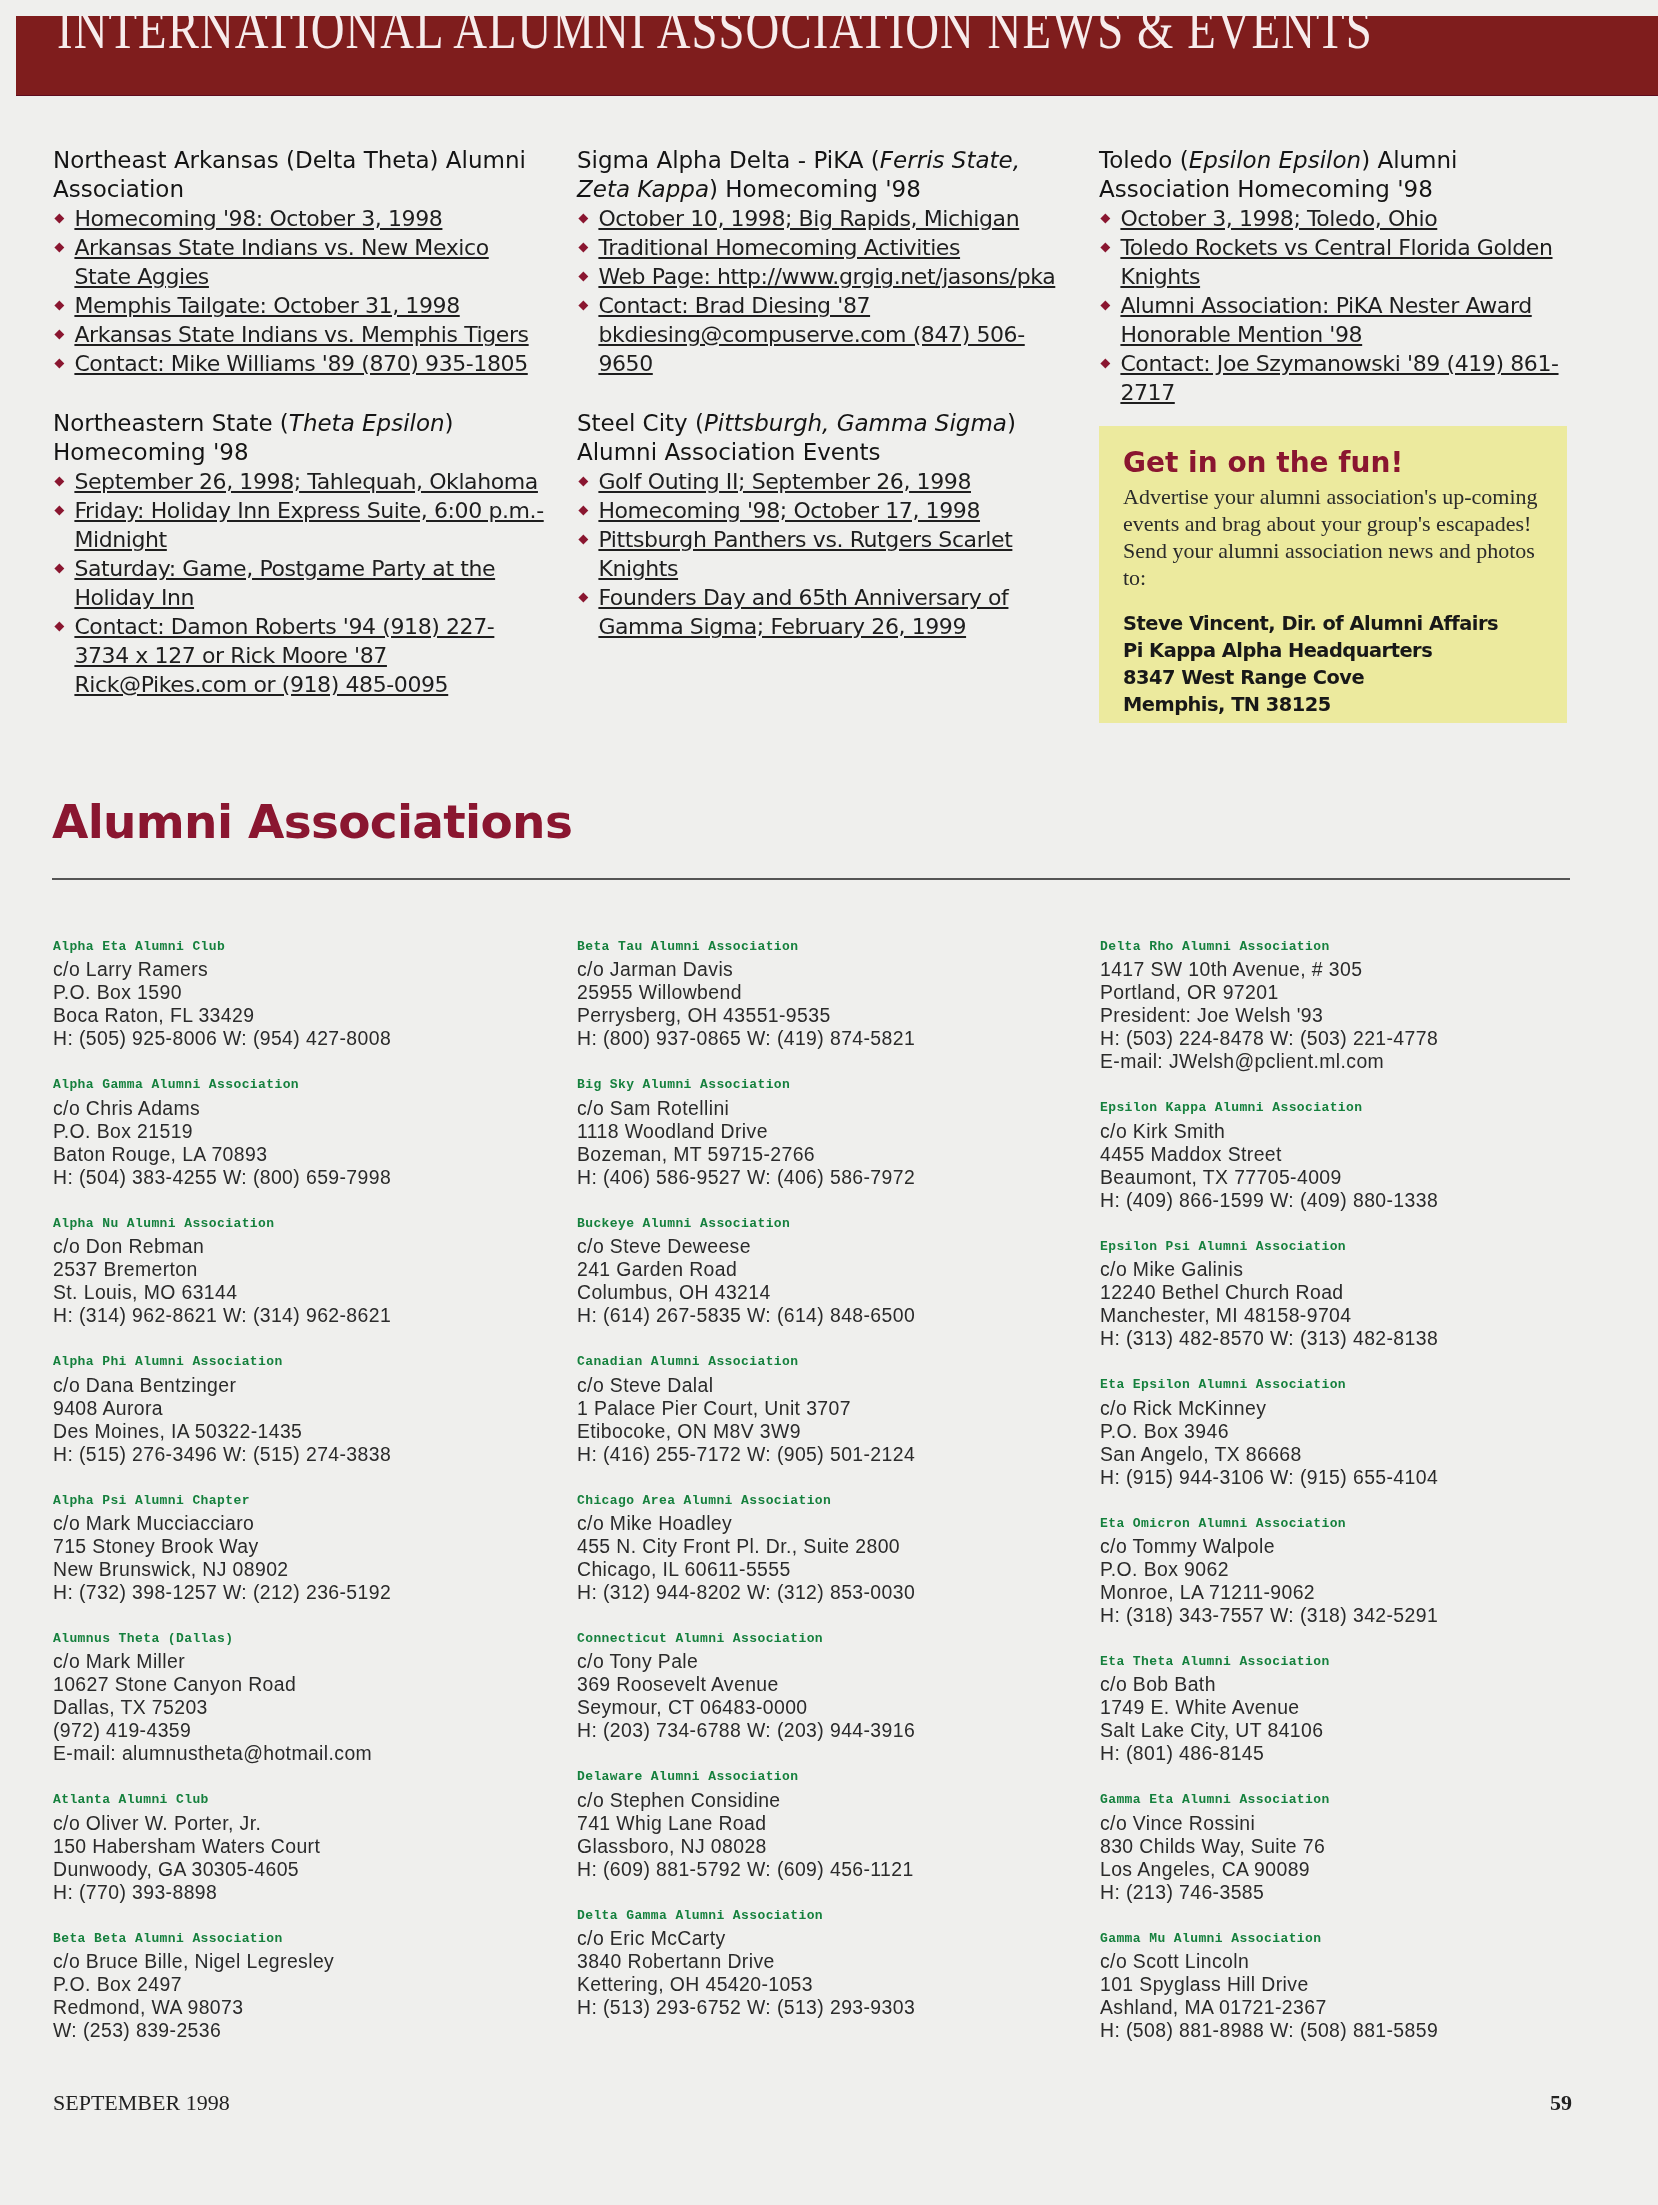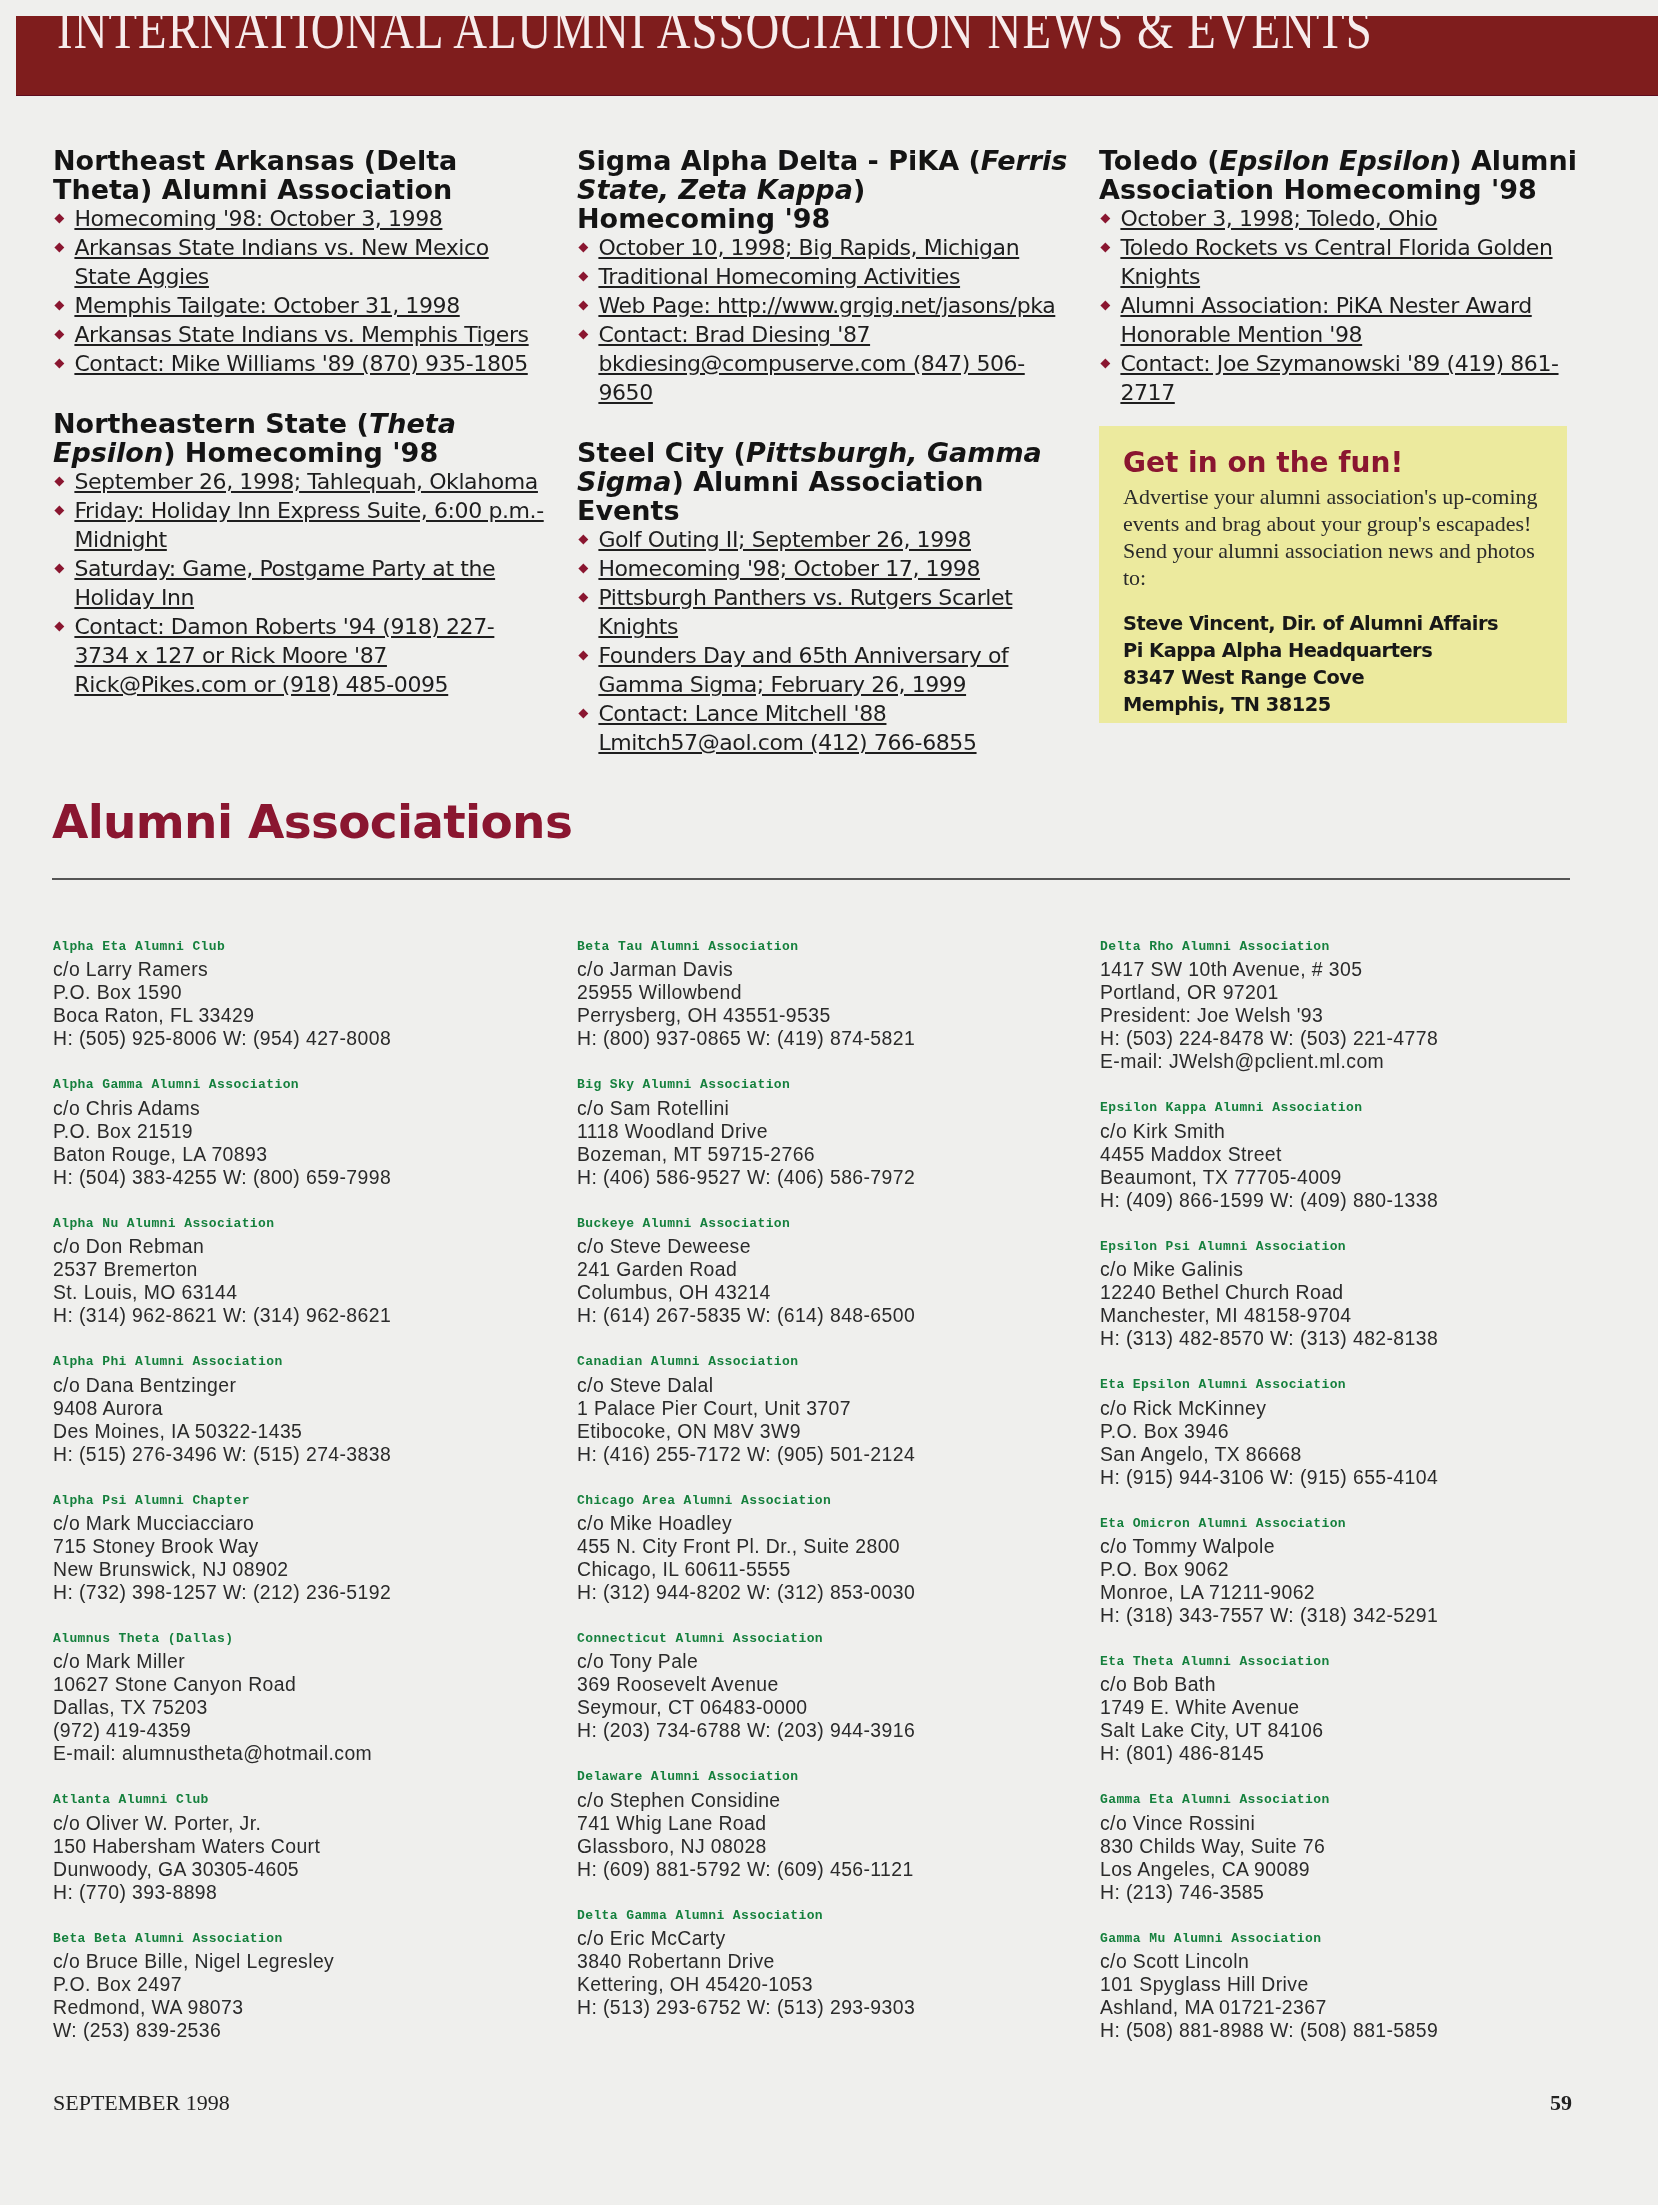--- a/index.html
+++ b/index.html
@@ -17,22 +17,22 @@
   }
   .band-title {
     position: absolute; left: 41px; top: -20px;
     font-family: "Liberation Serif", serif;
     font-size: 57px; letter-spacing: 1.3px; color: #f7ecec;
     white-space: nowrap; transform: scaleX(0.82); transform-origin: left top;
   }
   .col { position: absolute; }
   .event { margin-bottom: 31px; }
   .event-title {
-    font-family: "DejaVu Sans", sans-serif; font-weight: bold;
-    font-size: 27px; line-height: 29px; color: #141414;
+    font-family: "DejaVu Sans", sans-serif; font-weight: normal;
+    font-size: 23px; line-height: 29px; color: #141414;
   }
   .event-title i { font-style: italic; }
   .event-list { list-style: none; margin: 0; padding: 0; }
   .event-list li {
     font-family: "DejaVu Sans", sans-serif;
     font-size: 22px; line-height: 29px; color: #1e1e1e;
     padding-left: 21.4px; position: relative; letter-spacing: -0.4px; text-decoration: underline;
   }
   .bullet {
     position: absolute; left: 2.7px; top: 10.7px; width: 6.7px; height: 6.7px;
@@ -121,21 +121,20 @@
         <li><span class="bullet"></span><span>Contact:  Brad Diesing '87 bkdiesing@compuserve.com (847) 506-9650</span></li>
       </ul>
     </div>
     <div class="event">
       <div class="event-title"><span>Steel City (</span><i>Pittsburgh, Gamma Sigma</i><span>) Alumni Association Events</span></div>
       <ul class="event-list">
         <li><span class="bullet"></span><span>Golf Outing II; September 26, 1998</span></li>
         <li><span class="bullet"></span><span>Homecoming '98; October 17, 1998</span></li>
         <li><span class="bullet"></span><span>Pittsburgh Panthers vs. Rutgers Scarlet Knights</span></li>
         <li><span class="bullet"></span><span>Founders Day and 65th Anniversary of Gamma Sigma; February 26, 1999</span></li>
-        <li><span class="bullet"></span><span>Contact:  Lance Mitchell '88 Lmitch57@aol.com (412) 766-6855</span></li>
       </ul>
     </div>
   </div>
 <div class="col" id="ev-col-2" style="left:1099px; top:146px; width:481px;">
     <div class="event">
       <div class="event-title"><span>Toledo (</span><i>Epsilon Epsilon</i><span>) Alumni Association Homecoming '98</span></div>
       <ul class="event-list">
         <li><span class="bullet"></span><span>October 3, 1998; Toledo, Ohio</span></li>
         <li><span class="bullet"></span><span>Toledo Rockets vs Central Florida Golden Knights</span></li>
         <li><span class="bullet"></span><span>Alumni Association: PiKA Nester Award Honorable Mention '98</span></li>

